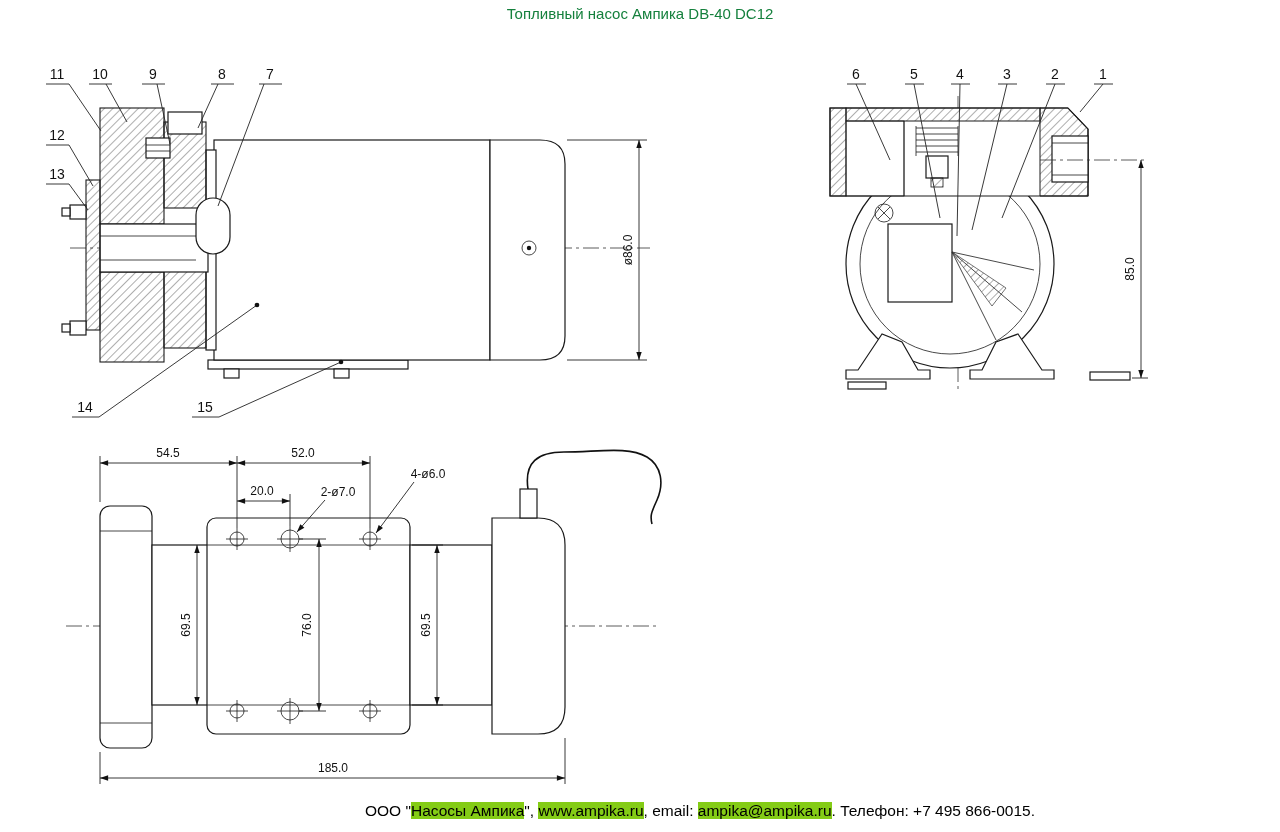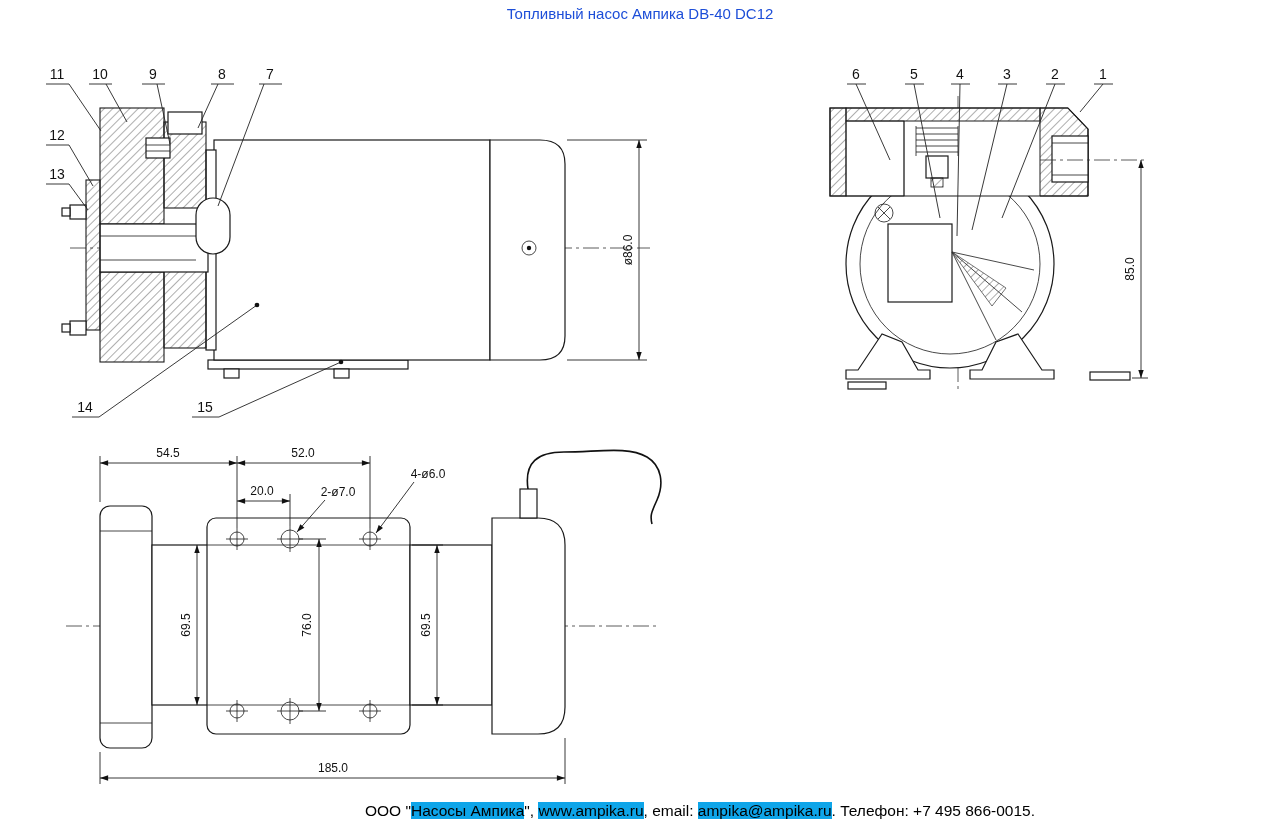--- a/index.html
+++ b/index.html
@@ -1,23 +1,23 @@
 <!DOCTYPE html>
 <html><head>
 <meta charset="utf-8">
 <style>
   html,body{margin:0;padding:0;background:#ffffff;}
   .page{position:relative;width:1280px;height:832px;background:#fff;overflow:hidden;
         font-family:"Liberation Sans",sans-serif;color:#111;}
   .title{position:absolute;top:5px;left:0;width:100%;text-align:center;
-         font-size:15px;color:#1d4ed8;}
+         font-size:15px;color:#15803d;}
   .drawing{position:absolute;left:0;top:0;width:1280px;height:832px;}
   .footer{position:absolute;bottom:12px;left:0;width:100%;box-sizing:border-box;
           padding-left:120px;text-align:center;font-size:15.5px;color:#000;}
-  .footer .hl{background:#0ea5e9;}
+  .footer .hl{background:#84cc16;}
   svg text{font-family:"Liberation Sans",sans-serif;fill:#111;}
   svg .ptxt{font-size:14px;}
   svg .dimtxt{font-size:12px;}
   svg .outline{fill:#ffffff;stroke:#1a1a1a;stroke-width:1.2;}
   svg .thin{fill:none;stroke:#1a1a1a;stroke-width:0.8;}
   svg .dim{fill:none;stroke:#222;stroke-width:0.9;}
   svg .leader{fill:none;stroke:#222;stroke-width:0.9;}
   svg .cl{fill:none;stroke:#333;stroke-width:0.8;stroke-dasharray:16 4 3 4;}
   svg .wire{fill:none;stroke:#111;stroke-width:1.6;}
 </style>

